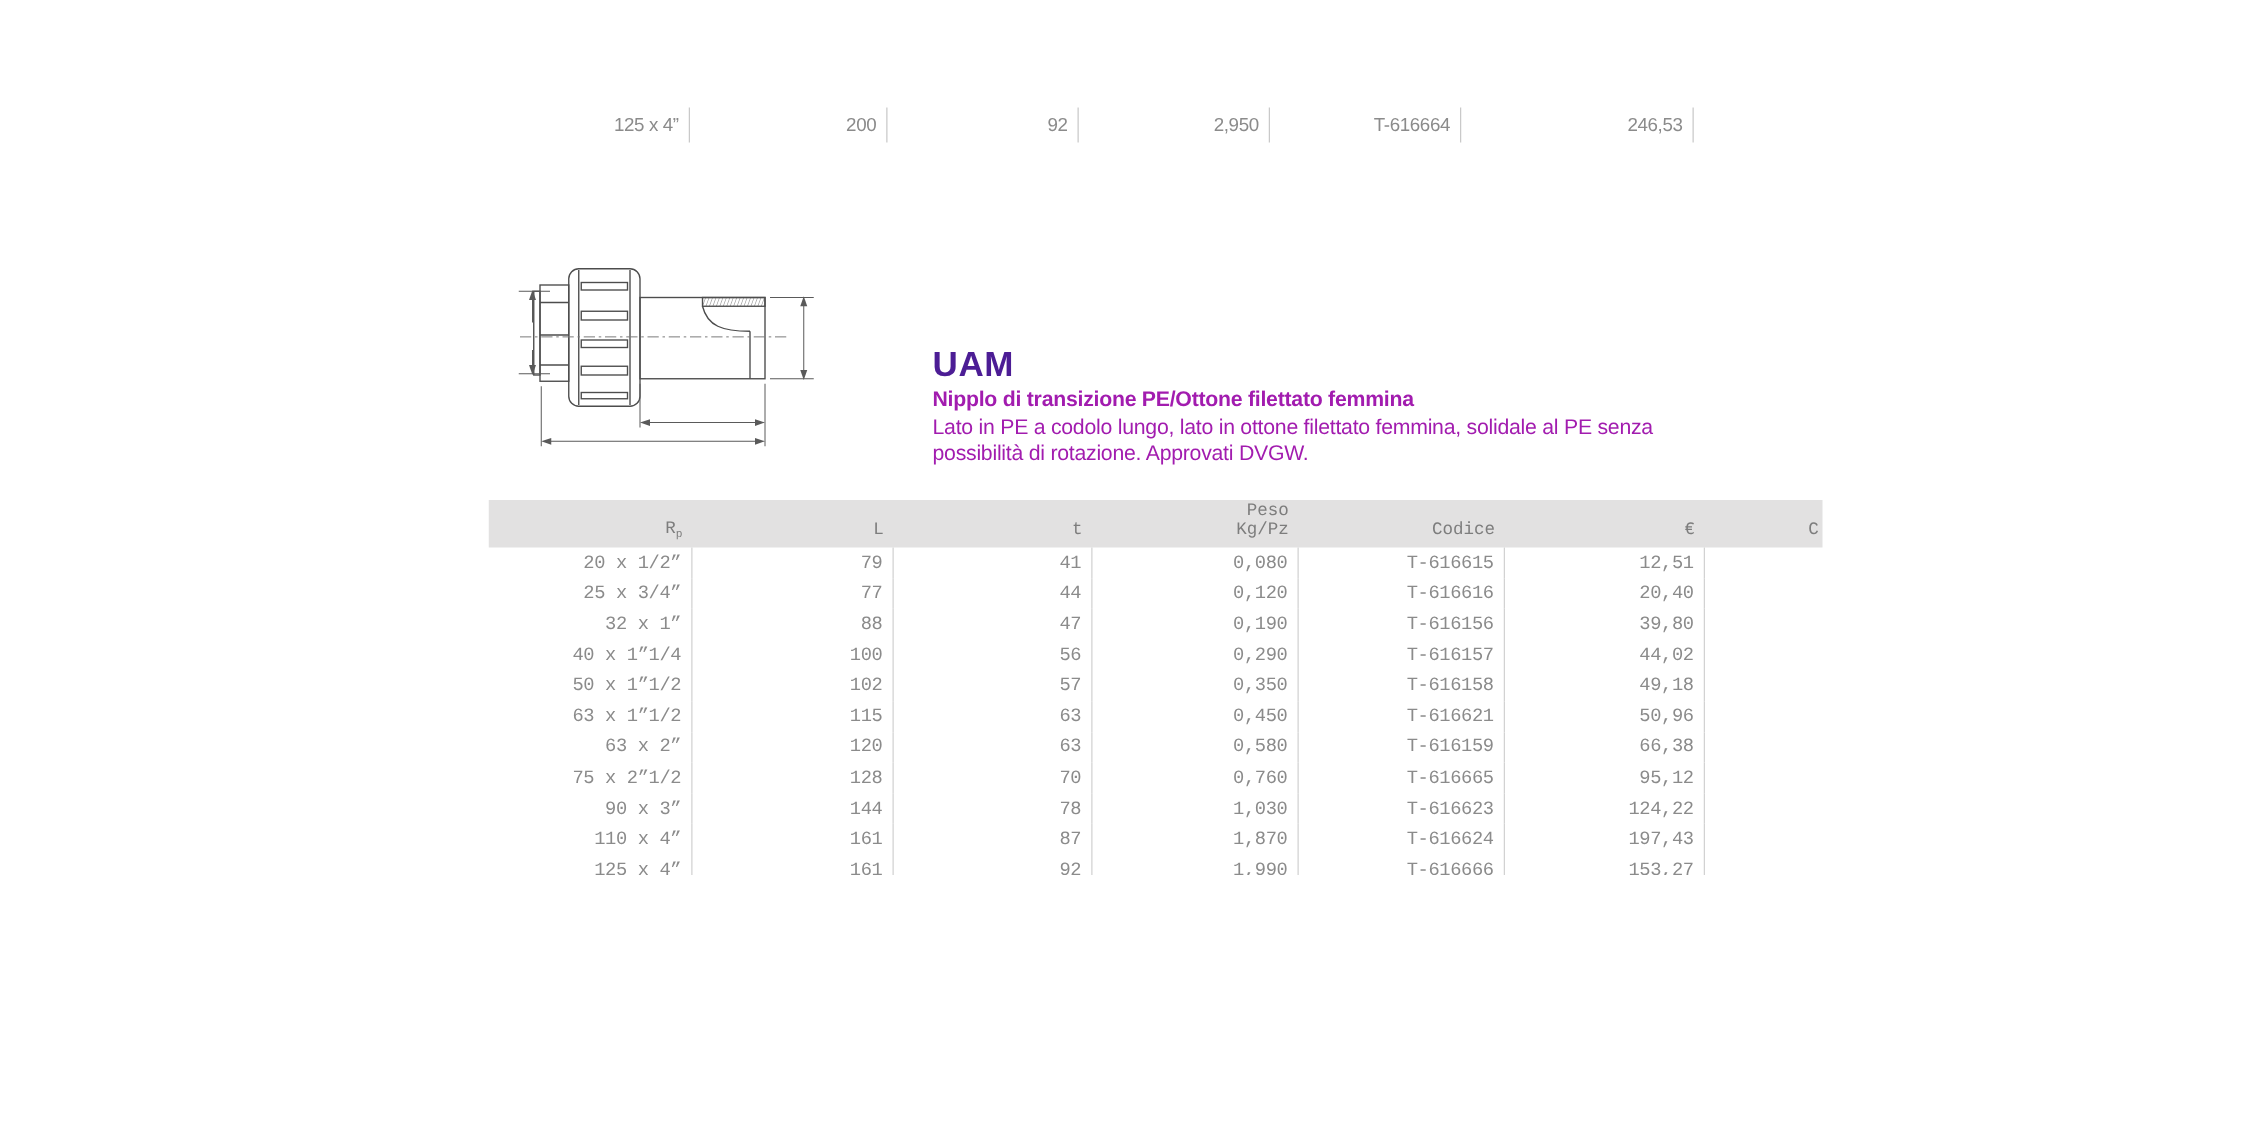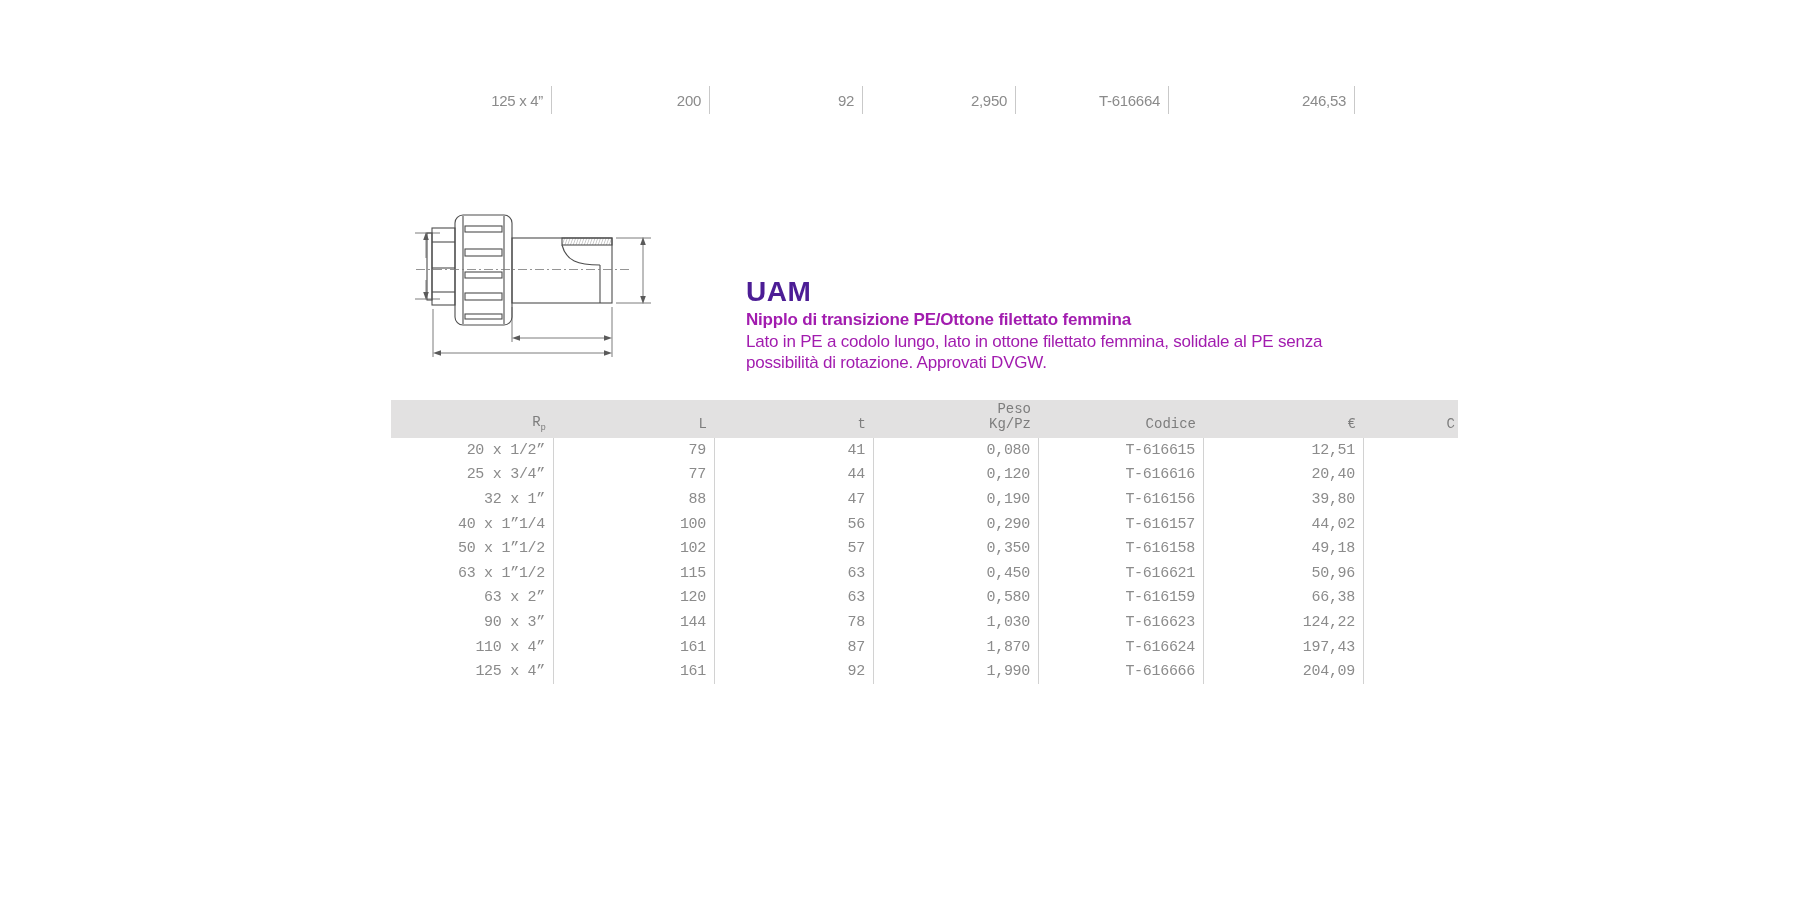--- a/index.html
+++ b/index.html
@@ -214,20 +214,29 @@
     <div class="trow">
       <div class="cell c1">63 x 2”</div>
       <div class="cell c2">120</div>
       <div class="cell c3">63</div>
       <div class="cell c4">0,580</div>
       <div class="cell c5">T-616159</div>
       <div class="cell c6">66,38</div>
       <div class="cell c7 noborder"></div>
     </div>
     <div class="trow">
+      <div class="cell c1">75 x 2”1/2</div>
+      <div class="cell c2">128</div>
+      <div class="cell c3">70</div>
+      <div class="cell c4">0,760</div>
+      <div class="cell c5">T-616665</div>
+      <div class="cell c6">95,12</div>
+      <div class="cell c7 noborder"></div>
+    </div>
+    <div class="trow">
       <div class="cell c1">90 x 3”</div>
       <div class="cell c2">144</div>
       <div class="cell c3">78</div>
       <div class="cell c4">1,030</div>
       <div class="cell c5">T-616623</div>
       <div class="cell c6">124,22</div>
       <div class="cell c7 noborder"></div>
     </div>
     <div class="trow">
       <div class="cell c1">110 x 4”</div>
@@ -237,18 +246,18 @@
       <div class="cell c5">T-616624</div>
       <div class="cell c6">197,43</div>
       <div class="cell c7 noborder"></div>
     </div>
     <div class="trow">
       <div class="cell c1">125 x 4”</div>
       <div class="cell c2">161</div>
       <div class="cell c3">92</div>
       <div class="cell c4">1,990</div>
       <div class="cell c5">T-616666</div>
-      <div class="cell c6">204,09</div>
+      <div class="cell c6">153,27</div>
       <div class="cell c7 noborder"></div>
     </div>
   </div>
 
 </div>
 
 </body></html>

